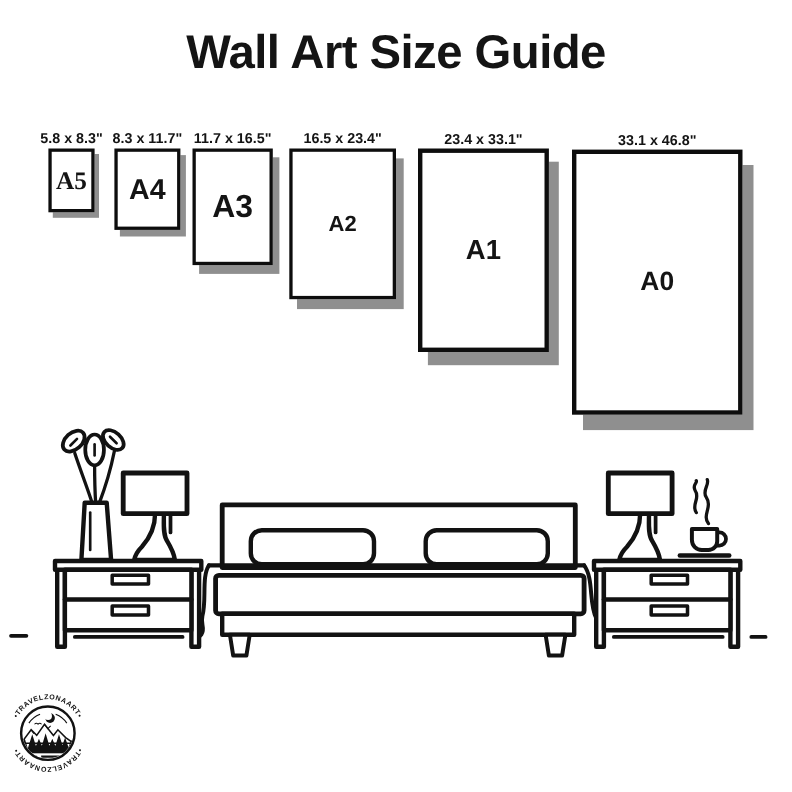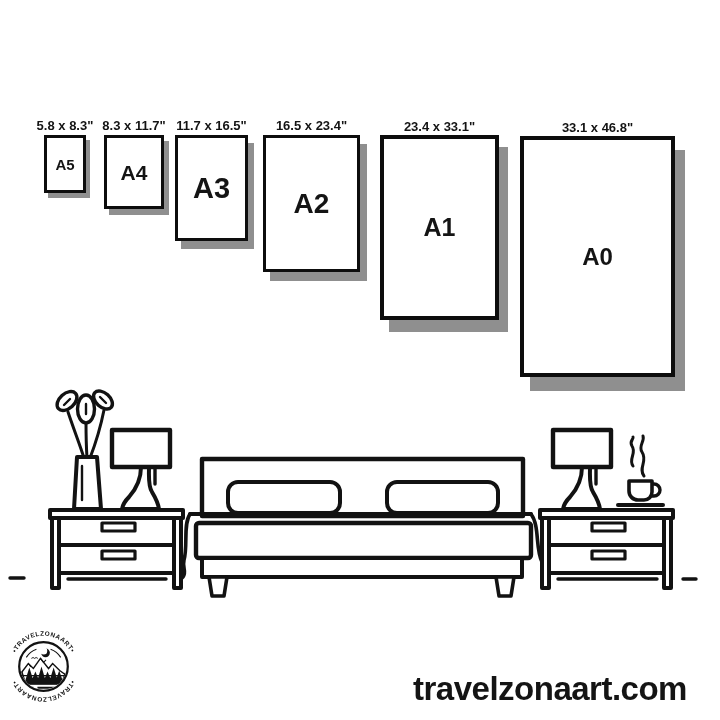--- a/index.html
+++ b/index.html
@@ -20,39 +20,40 @@
     position:absolute;bottom:100%;margin-bottom:5px;left:50%;transform:translateX(-50%);
     white-space:nowrap;font-weight:bold;font-size:13px;color:#141414;
   }
   .frame .frame-letter{font-weight:bold;color:#141414;line-height:1;}
   .f-a5{left:44px; top:135px;width:42px; height:58px; box-shadow:4px 5px 0 #8f8f8f;}
   .f-a4{left:104px;top:135px;width:60px; height:74px; box-shadow:5px 6px 0 #8f8f8f;}
   .f-a3{left:175px;top:135px;width:73px; height:106px;box-shadow:6px 8px 0 #8f8f8f;}
   .f-a2{left:263px;top:135px;width:97px; height:137px;box-shadow:7px 9px 0 #8f8f8f;}
   .f-a1{left:380px;top:135px;width:119px;height:185px;box-shadow:9px 12px 0 #8f8f8f;border-width:4px;}
   .f-a0{left:520px;top:136px;width:155px;height:241px;box-shadow:10px 14px 0 #8f8f8f;border-width:4px;}
-  .f-a5 .frame-letter{font-size:15px;}
-  .f-a4 .frame-letter{font-size:21px;}
+  .f-a5 .frame-letter{font-size:23px;font-family:Liberation Serif, serif;}
+  .f-a4 .frame-letter{font-size:26px;}
   .f-a3 .frame-letter{font-size:29px;}
-  .f-a2 .frame-letter{font-size:28px;}
+  .f-a2 .frame-letter{font-size:20px;}
   .f-a1 .frame-letter{font-size:25px;}
   .f-a0 .frame-letter{font-size:24px;}
   
   .bedroom{position:absolute;left:0;top:380px;width:720px;height:225px;}
   .logo{position:absolute;left:3px;top:626px;width:81px;height:81px;}
   .website{
     position:absolute;left:380px;top:670px;width:340px;text-align:center;
     font-size:33px;font-weight:800;color:#141414;letter-spacing:-0.5px;
   }
 </style>
 </head>
 <body>
 
 <div class="page">
 
+  <h1 class="title">Wall Art Size Guide</h1>
 
   <div>
     <div class="frame f-a5">
       <div class="dim-label">5.8 x 8.3"</div>
       <span class="frame-letter">A5</span>
     </div>
     <div class="frame f-a4">
       <div class="dim-label">8.3 x 11.7"</div>
       <span class="frame-letter">A4</span>
     </div>
@@ -163,15 +164,14 @@
       <path d="M27,68 H53" stroke="#121212" stroke-width="2" stroke-dasharray="12 6 10 5" fill="none"></path>
     </g>
     <text text-anchor="middle" font-size="6.3" font-weight="bold" letter-spacing="0.55" fill="#121212" font-family="Liberation Sans, DejaVu Sans, sans-serif">
       <textPath href="#arcTop" startOffset="50%">•TRAVELZONAART•</textPath>
     </text>
     <text text-anchor="middle" font-size="6.3" font-weight="bold" letter-spacing="0.55" fill="#121212" font-family="Liberation Sans, DejaVu Sans, sans-serif">
       <textPath href="#arcBottom" startOffset="50%">•TRAVELZONAART•</textPath>
     </text>
   </svg>
 
-  <div class="website">travelzonaart.com</div>
 
 </div>
 
 </body></html>

